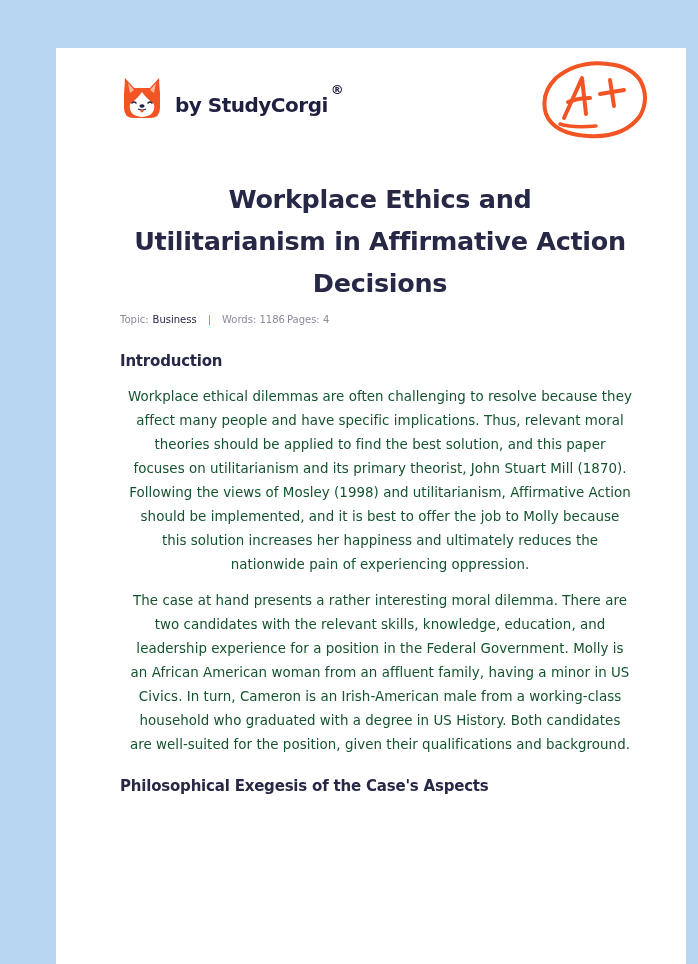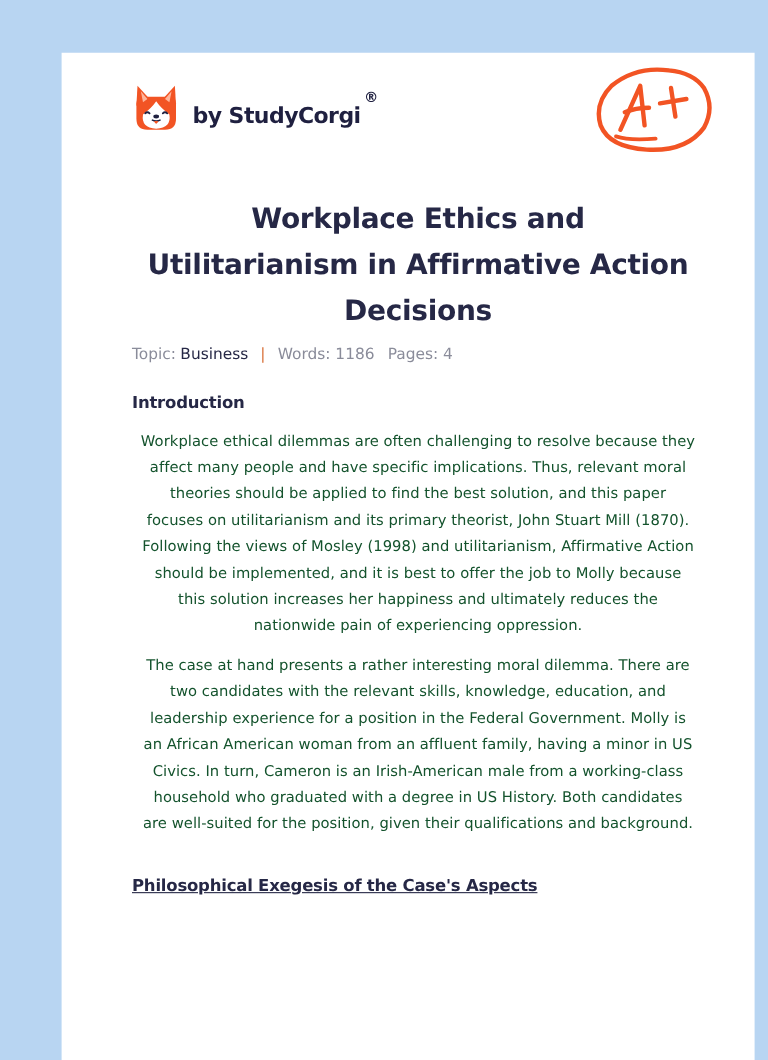--- a/index.html
+++ b/index.html
@@ -72,35 +72,35 @@
       font-weight: bold;
       font-size: 25.5px;
       line-height: 42px;
       color: #262846;
       margin: 0;
       letter-spacing: -0.3px;
     }
     .meta {
       margin-top: 10px;
       font-family: "DejaVu Sans", sans-serif;
-      font-size: 14px;
+      font-size: 10px;
       color: #8a8c9a;
       display: flex;
       align-items: center;
     }
     .meta .topic-value {
       color: #262846;
       margin-left: 4px;
     }
     .meta .sep {
       color: #d9713a;
       margin: 0 11px;
     }
     .meta .pages {
-      margin-left: 12px;
+      margin-left: 2px;
     }
     .h2 {
       font-family: "DejaVu Sans", sans-serif;
       font-weight: bold;
       font-size: 15px;
       color: #262846;
       margin: 0;
       line-height: 24px;
       letter-spacing: -0.2px;
     }
@@ -109,21 +109,21 @@
       font-size: 13.4px;
       line-height: 24px;
       color: #14532d;
       margin: 0;
       letter-spacing: 0.05px;
     }
     .sec1-h { margin-top: 24px; }
     .sec1-p { margin-top: 12px; }
     .sec2-h { margin-top: 17px; }
     .sec2-p { margin-top: 12px; }
-    .sec3-h { margin-top: 31px; text-decoration: underline; }
+    .sec3-h { margin-top: 17px; }
     .sec3-p { margin-top: 12px; }
     .line { display: block; white-space: nowrap; text-align: center; }
   </style>
 </head>
 <body>
 
 <div class="card">
 
   <div class="logo">
     <svg class="corgi" viewBox="0 0 40 44">

